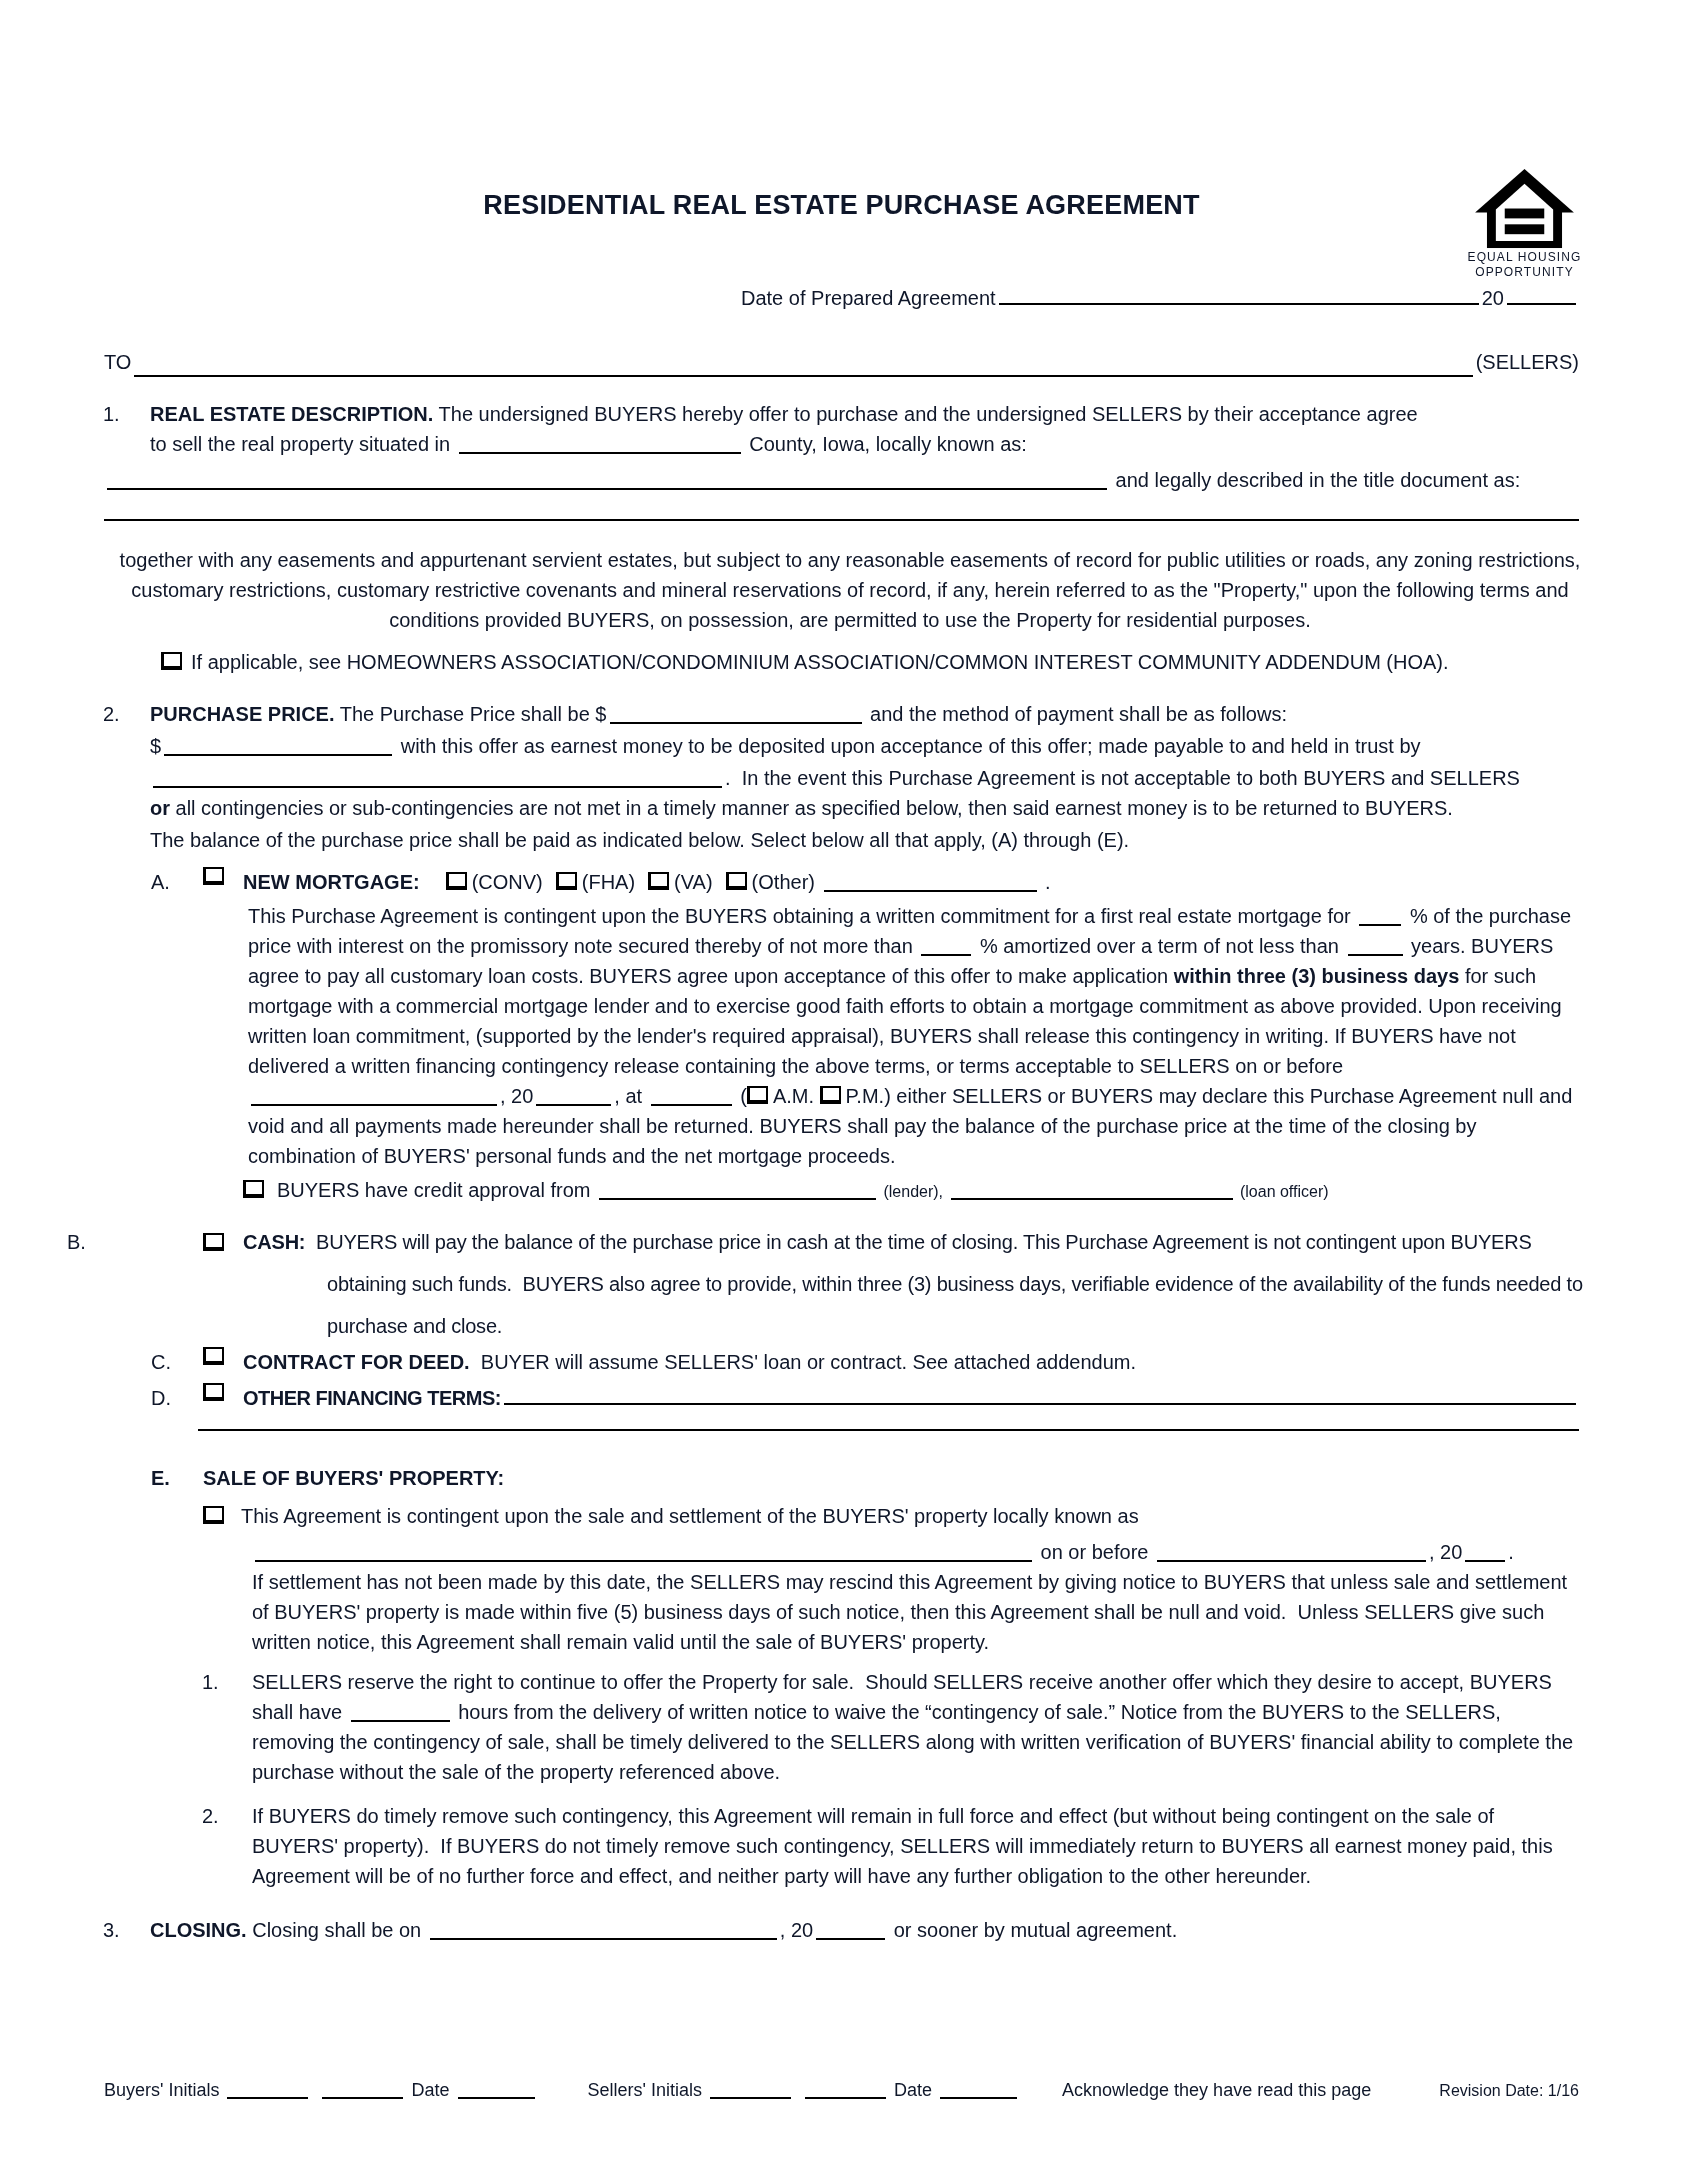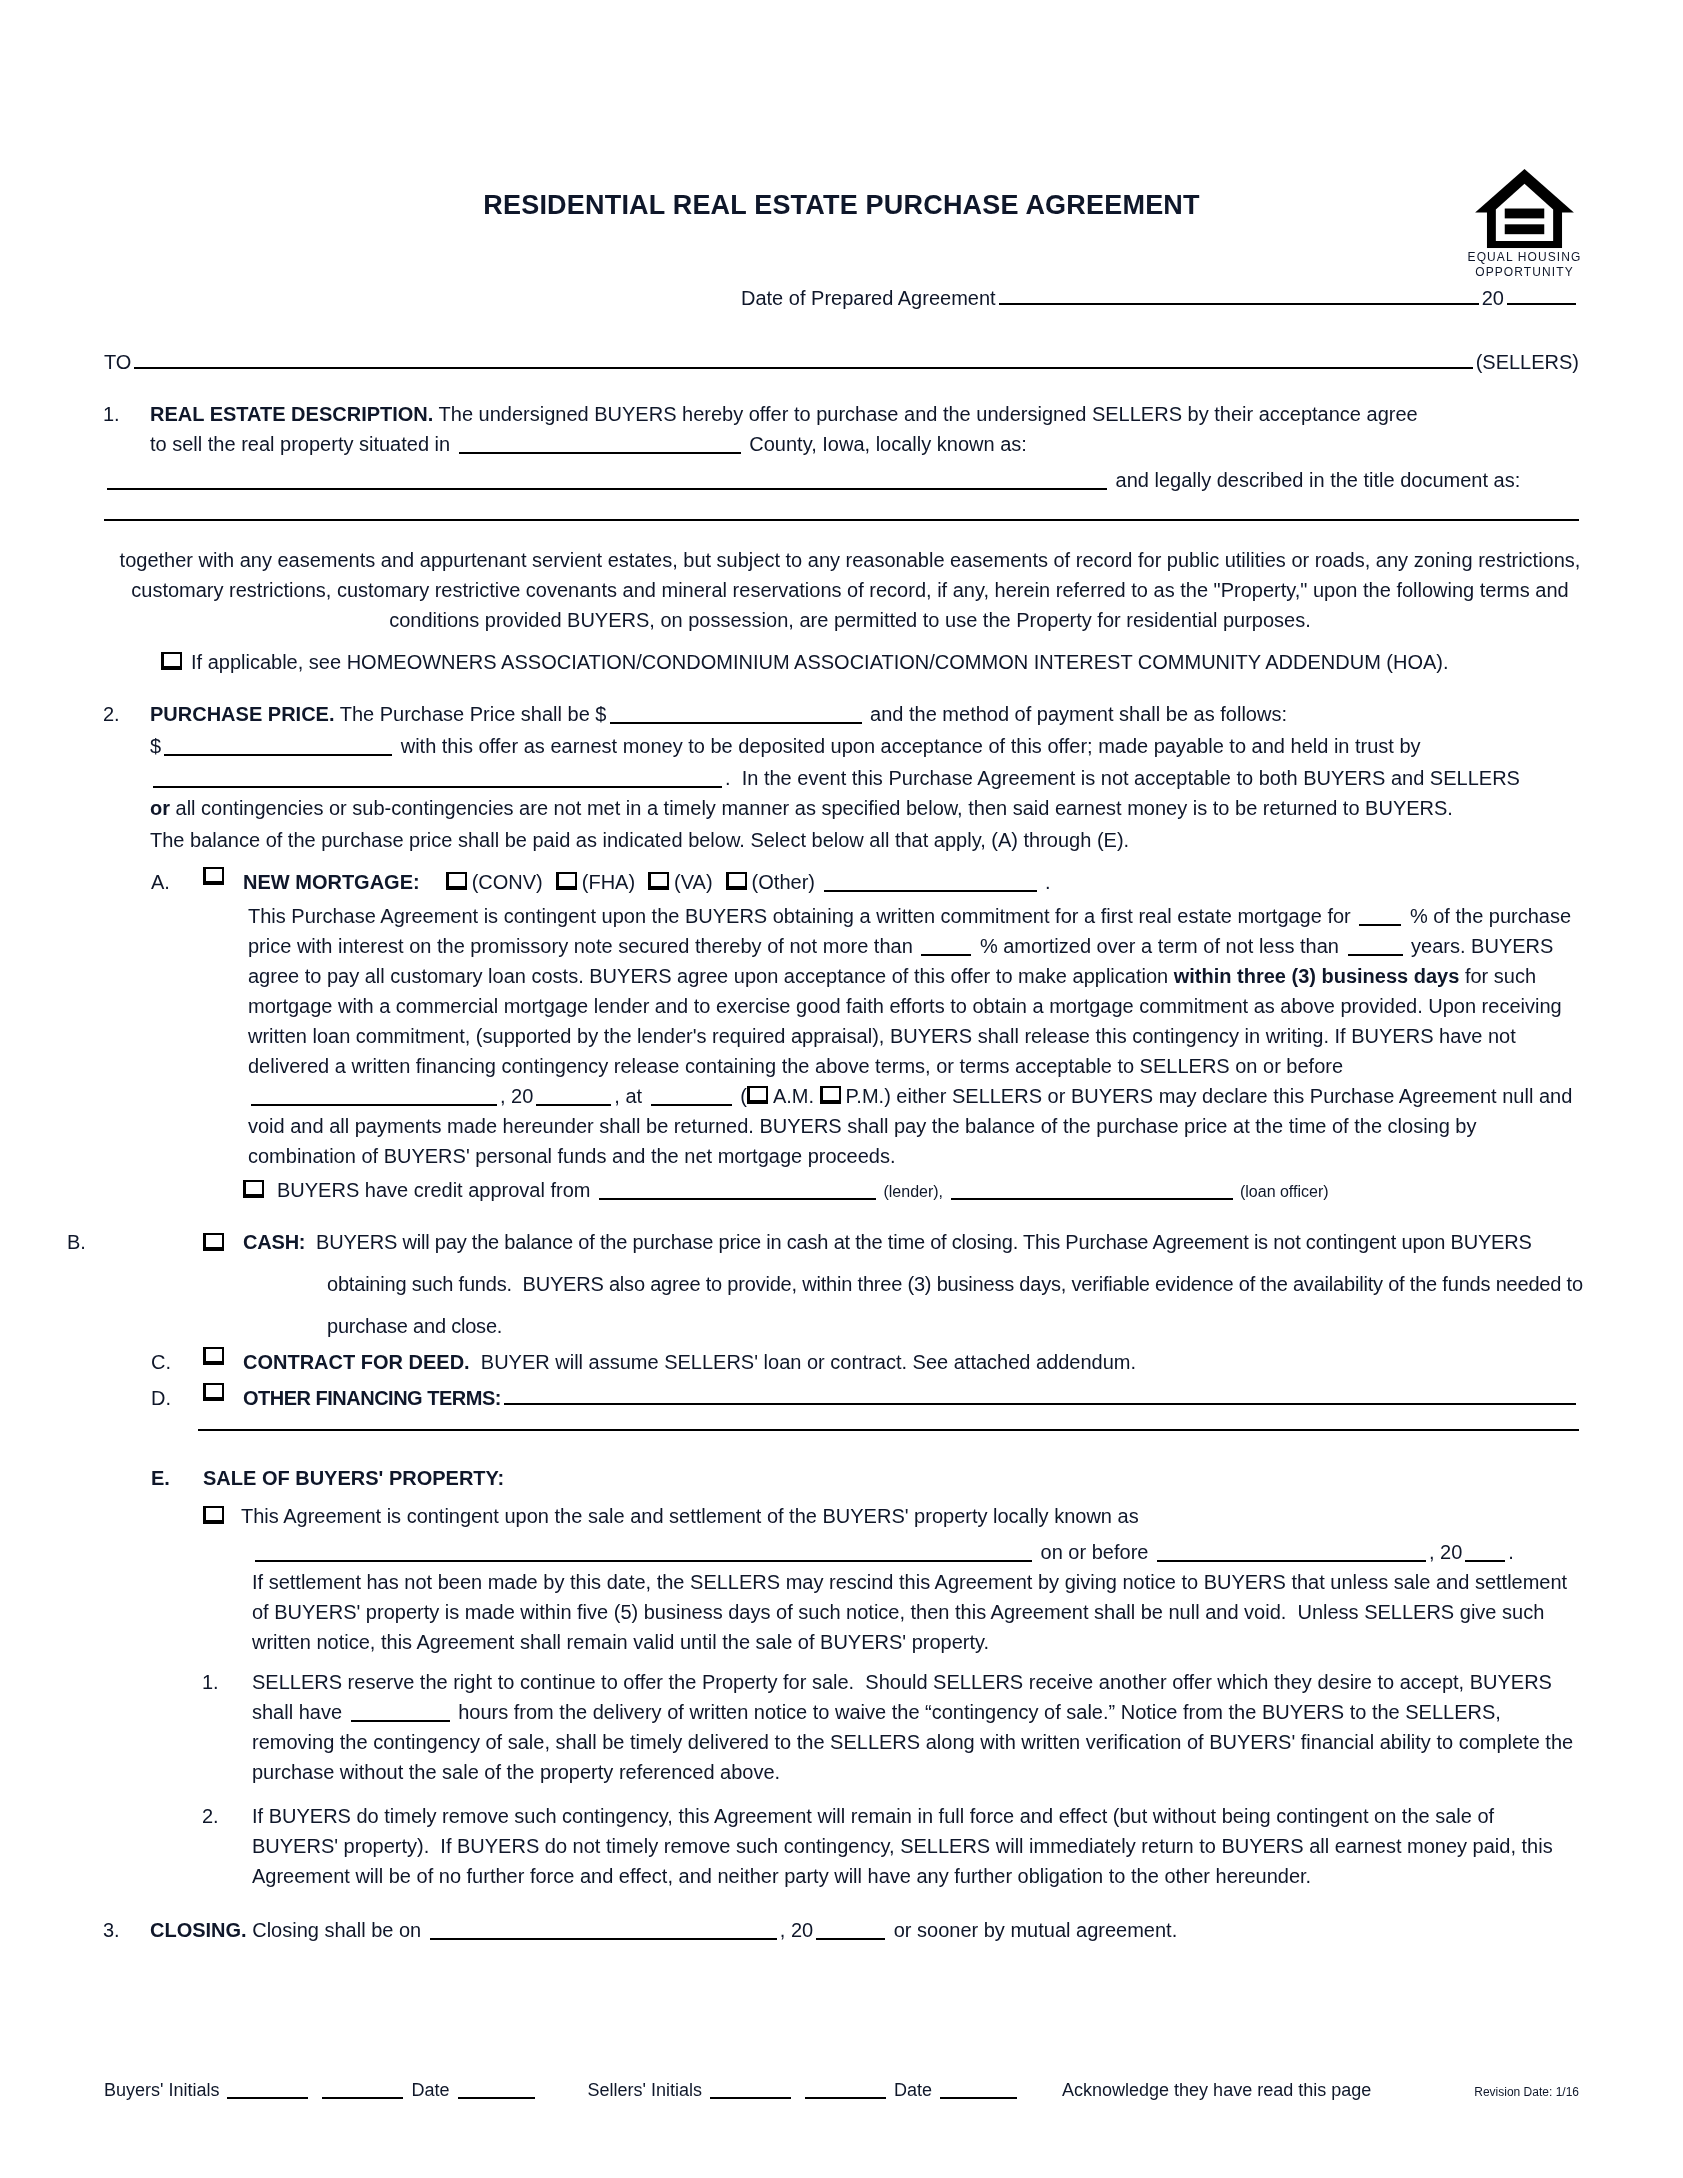--- a/index.html
+++ b/index.html
@@ -23,21 +23,21 @@
   .title{text-align:center;font-size:27px;font-weight:bold;line-height:34px;letter-spacing:0.2px;}
   .logo{position:absolute;left:1459px;top:169px;width:131px;text-align:center;}
   .logo svg{display:block;margin:0 auto;}
   .logo .lt{font-size:12px;line-height:15px;letter-spacing:1.1px;white-space:nowrap;}
   .center{text-align:center;}
   .lh42{line-height:42px;letter-spacing:-0.2px;}
   .cond{letter-spacing:-0.5px;}
   .hr2{height:2px;background:#000;}
   .footer{position:absolute;left:104px;right:104px;top:2077px;font-size:18px;line-height:26px;display:flex;align-items:baseline;white-space:nowrap;}
   .footer .blank{height:14px;}
-  .rev{font-size:12px;margin-left:auto;}
+  .rev{font-size:16px;margin-left:auto;}
 </style>
 </head>
 <body>
 
 <div class="page">
 
   <div class="title">RESIDENTIAL REAL ESTATE PURCHASE AGREEMENT</div>
 
   <div class="logo">
     <span>
@@ -53,21 +53,21 @@
     <div class="lt">OPPORTUNITY</div>
   </div>
 
   <div class="row flexline" style="margin-left:741px;margin-top:61px;">
       <span>Date of Prepared Agreement</span>
       <span class="blank grow"></span>
       <span>20</span>
       <span class="blank" style="width: 69px;"></span>
     </div>
 
-  <div class="row flexline" style="margin-left:104px;margin-top:34px;">
+  <div class="row flexline" style="margin-left:104px;margin-top:34px;align-items:flex-end;">
       <span>TO</span>
       <span class="blank grow"></span>
       <span>(SELLERS)</span>
     </div>
 
   <div class="row line" style="margin-left:150px;margin-top:22px;">
     <span class="num" style="left:-47px;">1.</span>
     <span><span class="b">REAL ESTATE DESCRIPTION.</span><span> The undersigned BUYERS hereby offer to purchase and the undersigned SELLERS by their acceptance agree</span></span>
   </div>
   <div class="row line" style="margin-left:150px;"><span>to sell the real property situated in </span><span class="blank" style="width: 282px;"></span><span> County, Iowa, locally known as:</span></div>

